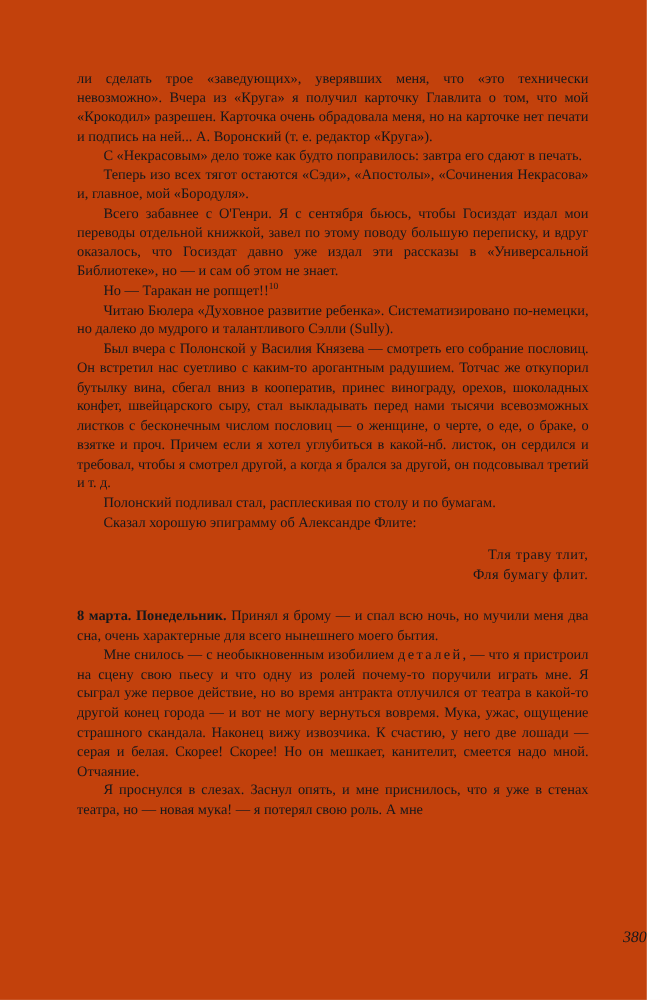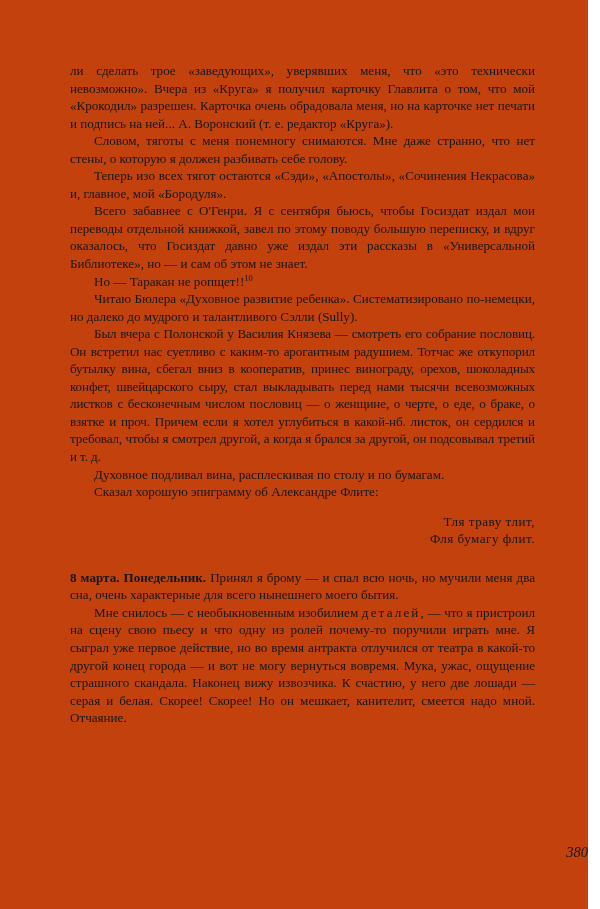--- a/index.html
+++ b/index.html
@@ -86,47 +86,48 @@
 </style>
 </head>
 <body>
 
 <div class="page">
 
   <div class="textblock">
 
     <p class="para continuation">ли сделать трое «заведующих», уверявших меня, что «это технически невозможно». Вчера из «Круга» я получил карточку Главлита о том, что мой «Крокодил» разрешен. Карточка очень обрадовала меня, но на карточке нет печати и подпись на ней... А. Воронский (т. е. редактор «Круга»).</p>
 
+    <p class="para">С «Некрасовым» дело тоже как будто поправилось: завтра его сдают в печать.</p>
 
 
-    <p class="para">Словом, тяготы с меня понемногу снимаются. Мне даже странно, что нет стены, о которую я должен разбивать себе голову.</p>
 
     <p class="para">Теперь изо всех тягот остаются «Сэди», «Апостолы», «Сочинения Некрасова» и, главное, мой «Бородуля».</p>
 
     <p class="para">Всего забавнее с О'Генри. Я с сентября бьюсь, чтобы Госиздат издал мои переводы отдельной книжкой, завел по этому поводу большую переписку, и вдруг оказалось, что Госиздат давно уже издал эти рассказы в «Универсальной Библиотеке», но — и сам об этом не знает.</p>
 
     <p class="para"><span>Но — Таракан не ропщет!!</span><span class="sup">10</span></p>
 
     <p class="para">Читаю Бюлера «Духовное развитие ребенка». Систематизировано по-немецки, но далеко до мудрого и талантливого Сэлли (Sully).</p>
 
     <p class="para tight">Был вчера с Полонской у Василия Князева — смотреть его собрание пословиц. Он встретил нас суетливо с каким-то арогантным радушием. Тотчас же откупорил бутылку вина, сбегал вниз в кооператив, принес винограду, орехов, шоколадных конфет, швейцарского сыру, стал выкладывать перед нами тысячи всевозможных листков с бесконечным числом пословиц — о женщине, о черте, о еде, о браке, о взятке и проч. Причем если я хотел углубиться в какой-нб. листок, он сердился и требовал, чтобы я смотрел другой, а когда я брался за другой, он подсовывал третий и т. д.</p>
 
-    <p class="para">Духовное подливал вина, расплескивая по столу и по бумагам.</p>
+    <p class="para">Полонский подливал стал, расплескивая по столу и по бумагам.</p>
 
     <p class="para">Сказал хорошую эпиграмму об Александре Флите:</p>
 
     <div class="epigram">
       <span class="line">Тля траву тлит,</span>
       <span class="line">Фля бумагу флит.</span>
     </div>
 
     <div class="entry-gap"></div>
 
     <p class="para no-indent"><b>8 марта. Понедельник.</b><span> Принял я брому — и спал всю ночь, но мучили меня два сна, очень характерные для всего нынешнего моего бытия.</span></p>
 
     <p class="para"><span>Мне снилось — с необыкновенным изобилием </span><span class="spaced">деталей</span><span>, — что я пристроил на сцену свою пьесу и что одну из ролей почему-то поручили играть мне. Я сыграл уже первое действие, но во время антракта отлучился от театра в какой-то другой конец города — и вот не могу вернуться вовремя. Мука, ужас, ощущение страшного скандала. Наконец вижу извозчика. К счастию, у него две лошади — серая и белая. Скорее! Скорее! Но он мешкает, канителит, смеется надо мной. Отчаяние.</span></p>
 
+    <p class="para">Я проснулся в слезах. Заснул опять, и мне приснилось, что я уже в стенах театра, но — новая мука! — я потерял свою роль. А мне</p>
 
   </div>
 
   <div class="folio">380</div>
 
 </div>
 
 </body></html>

